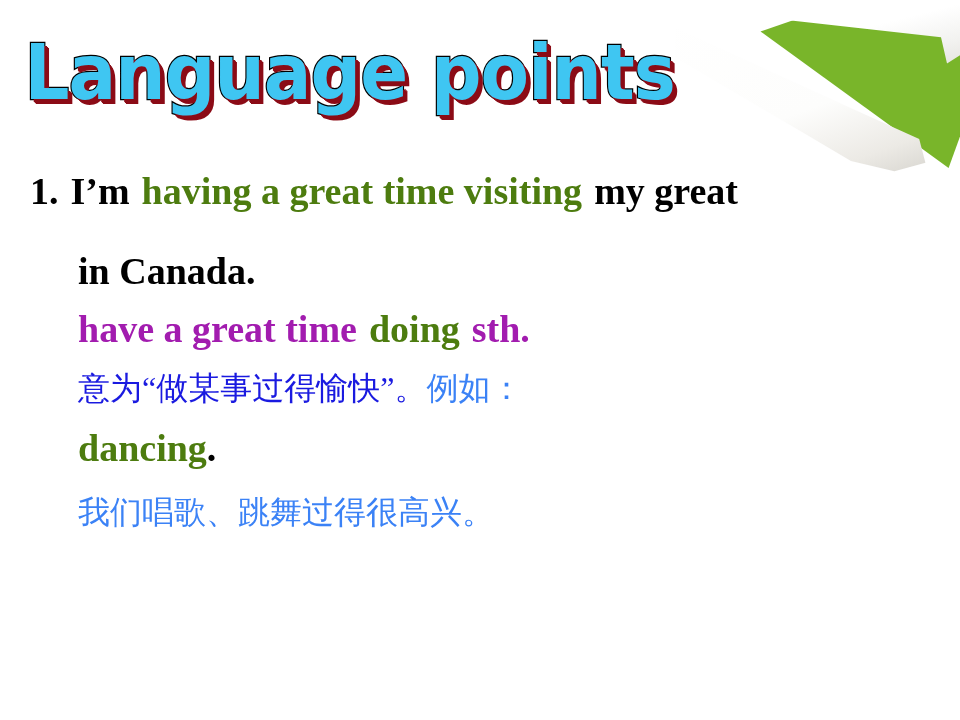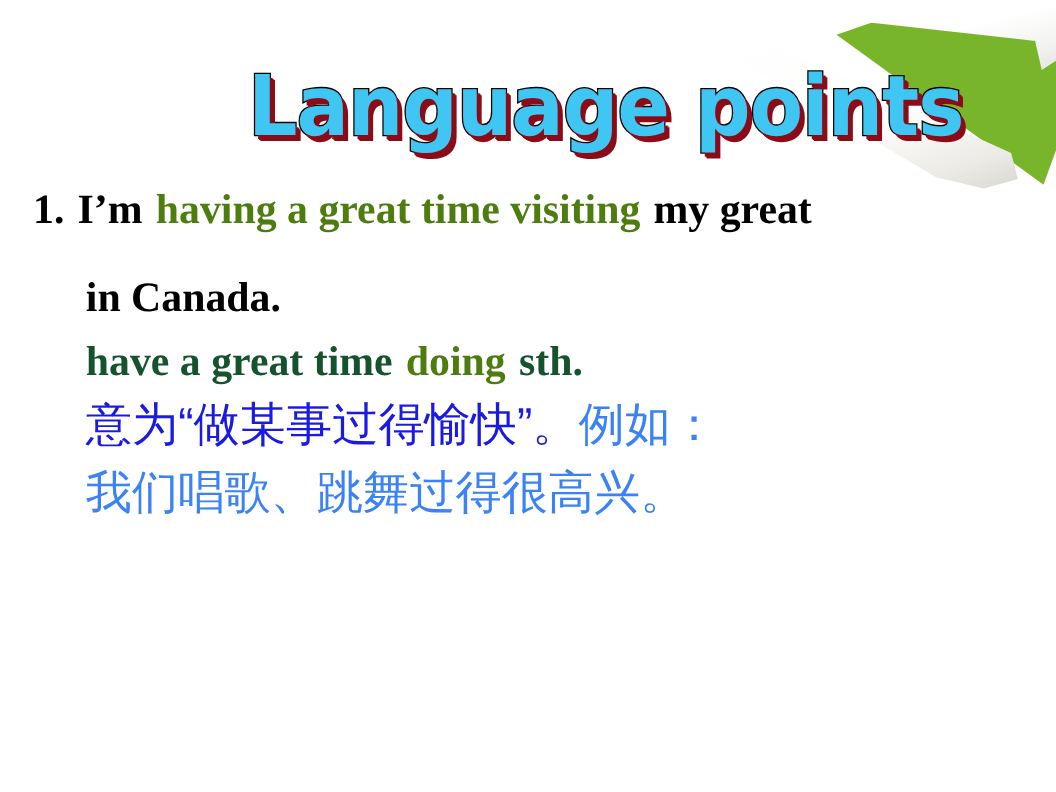--- a/index.html
+++ b/index.html
@@ -68,22 +68,21 @@
     background: linear-gradient(205deg, rgba(255,255,255,0.0) 55%, rgba(255,255,255,0.55) 78%, rgba(255,255,255,0.0) 95%);
     clip-path: polygon(62% 0%, 100% 0%, 100% 78%, 96% 96%, 30% 18%);
   }
 
   
   #title-area {
     position: absolute;
     left: 0;
     top: 34px;
     width: 900px;
-    text-align: right;
-    margin-top: 24px;
+    text-align: left;
   }
   #slide-title {
     display: inline-block;
     font-family: "DejaVu Sans", "Liberation Sans", sans-serif;
     font-weight: bold;
     font-size: 76px;
     line-height: 1.02;
     letter-spacing: -1px;
     transform: scaleX(0.93);
     transform-origin: center;
@@ -116,26 +115,26 @@
   .line-4       { height: 62px; line-height: 58px; padding-left: 48px; }
   .line-5       { height: 62px; line-height: 58px; padding-left: 48px; }
   .line-6       { height: 62px; line-height: 58px; padding-left: 48px; }
   .line-7       { height: 62px; line-height: 58px; padding-left: 48px; }
 
   .num { display: inline-block; }
   .gap { display: inline-block; width: 12px; }
 
   .t-black { color: #000000; }
   .t-red   { color: #4d7c0f; }
-  .t-blue  { color: #14532d; }
+  .t-blue  { color: #a21caf; }
 
   .cn {
-    font-family: Liberation Sans, sans-serif;
+    font-family: Liberation Serif, serif;
     font-weight: normal;
-    font-size: 42px;
+    font-size: 32px;
   }
   .cn-blue { color: #1a1ae0; }
   .cn-black{ color: #3b82f6; }
 </style>
 </head>
 <body>
 
 <div id="slide">
 
   <div id="page-curl">
@@ -161,19 +160,22 @@
 
     <div class="line line-3">
       <span class="t-blue">have a great time</span><span class="gap"></span><span class="t-red">doing</span><span class="gap"></span><span class="t-blue">sth.</span>
     </div>
 
     <div class="line line-4">
       <span class="cn cn-blue">意为“做某事过得愉快”。</span><span class="cn cn-black">例如：</span>
     </div>
 
 
+    <div class="line line-6">
+      <span class="t-red">dancing</span><span class="t-black">.</span>
+    </div>
 
     <div class="line line-7">
       <span class="cn cn-black">我们唱歌、跳舞过得很高兴。</span>
     </div>
 
   </div>
 </div>
 
 </body></html>

